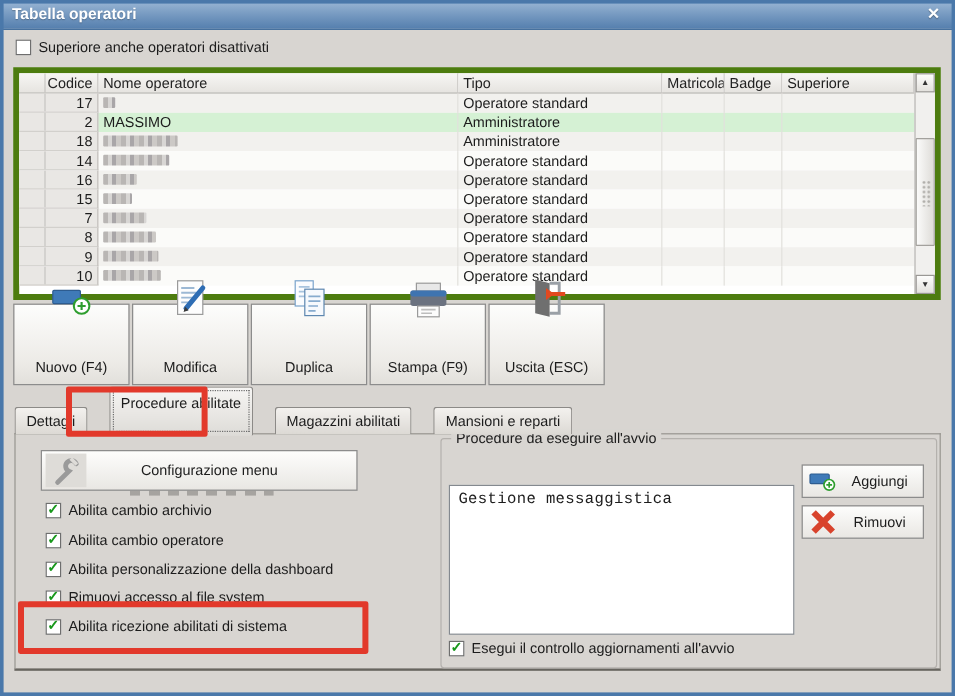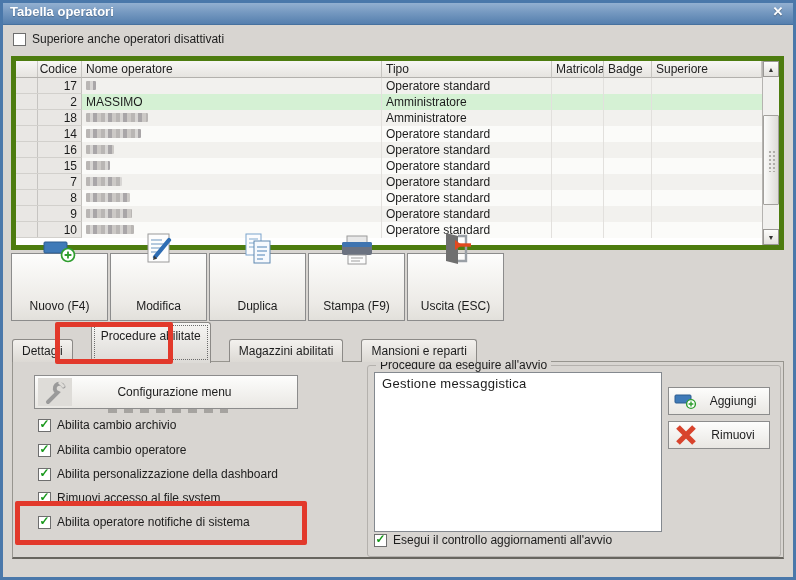--- a/index.html
+++ b/index.html
@@ -76,21 +76,21 @@
   .cfgbtn { position:absolute; left:21px; top:13px; width:264px; height:34px; border:1px solid #8c8c8c;
     background:linear-gradient(180deg,#fdfdfc,#e9e7e3); display:flex; align-items:center; cursor:pointer; }
   .cfgbtn .wric { width:34px; height:28px; margin-left:3px; background:#dedcd8; display:flex; align-items:center; justify-content:center; }
   .cfgbtn .lbl { flex:1; text-align:center; margin-right:20px; }
   .sliver { position:absolute; left:95px; top:47px; width:120px; height:4px; overflow:hidden;
     background:repeating-linear-gradient(90deg,#7d7b78 0 9px, transparent 9px 16px); opacity:.55; }
 
   
   .fset { position:absolute; left:354px; top:3px; width:414px; height:192px; border:1px solid #b4b1ad; border-radius:3px; }
   .fset .legend { position:absolute; left:8px; top:-8px; background:#d8d5d1; padding:0 4px; white-space:nowrap; }
-  .listbox { position:absolute; left:6px; top:6px; width:288px; height:160px; background:#fff; border:1px solid #84898f; overflow:hidden; }
+  .listbox { position:absolute; left:6px; top:38px; width:288px; height:125px; background:#fff; border:1px solid #84898f; overflow:hidden;font-family:Liberation Mono, monospace; }
   .listitem { padding:3px 7px; font-size:13px; letter-spacing:.3px; cursor:pointer; }
   .smallbtn { position:absolute; left:300px; width:102px; height:28px; border:1px solid #8c8c8c;
     background:linear-gradient(180deg,#fdfdfc,#e9e7e3); display:flex; align-items:center; cursor:pointer; }
   .smallbtn .ic { width:34px; display:flex; justify-content:center; }
   .smallbtn .lbl { flex:1; text-align:center; margin-right:6px; }
 
   
   .anno { position:absolute; border:5px solid #e2392b; border-radius:2px; z-index:40; pointer-events:none; }
   .anno1 { left:55px; top:322px; width:118px; height:42px; }
   .anno2 { left:15px; top:501px; width:292px; height:44px; }
@@ -309,21 +309,21 @@
     <div class="cbrow" style="left:25px; top:129px;">
       <span class="cb checked">
           <span class="ck">✓</span>
         </span>
       <span class="cblabel">Rimuovi accesso al file system</span>
     </div>
     <div class="cbrow" style="left:25px; top:153px;">
       <span class="cb checked">
           <span class="ck">✓</span>
         </span>
-      <span class="cblabel">Abilita operatore notifiche di sistema</span>
+      <span class="cblabel">Abilita ricezione abilitati di sistema</span>
     </div>
 
     <div class="fset">
       <span class="legend">Procedure da eseguire all'avvio</span>
       <div class="listbox">
         <div class="listitem">Gestione messaggistica</div>
       </div>
       <div class="smallbtn" style="top:21px;">
         <span class="ic">
           <svg width="26" height="18" viewBox="0 0 26 18">

